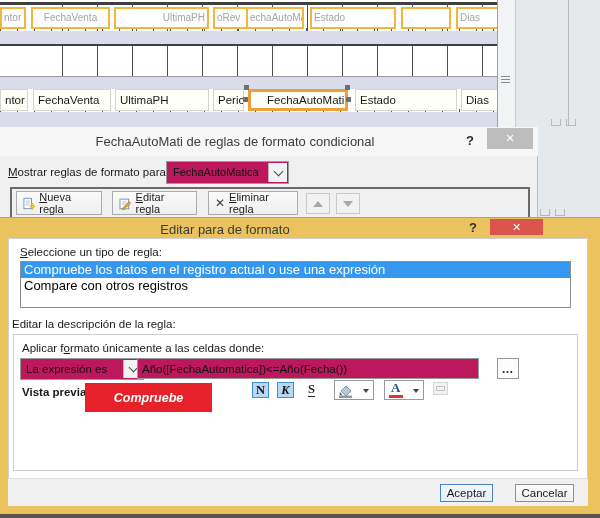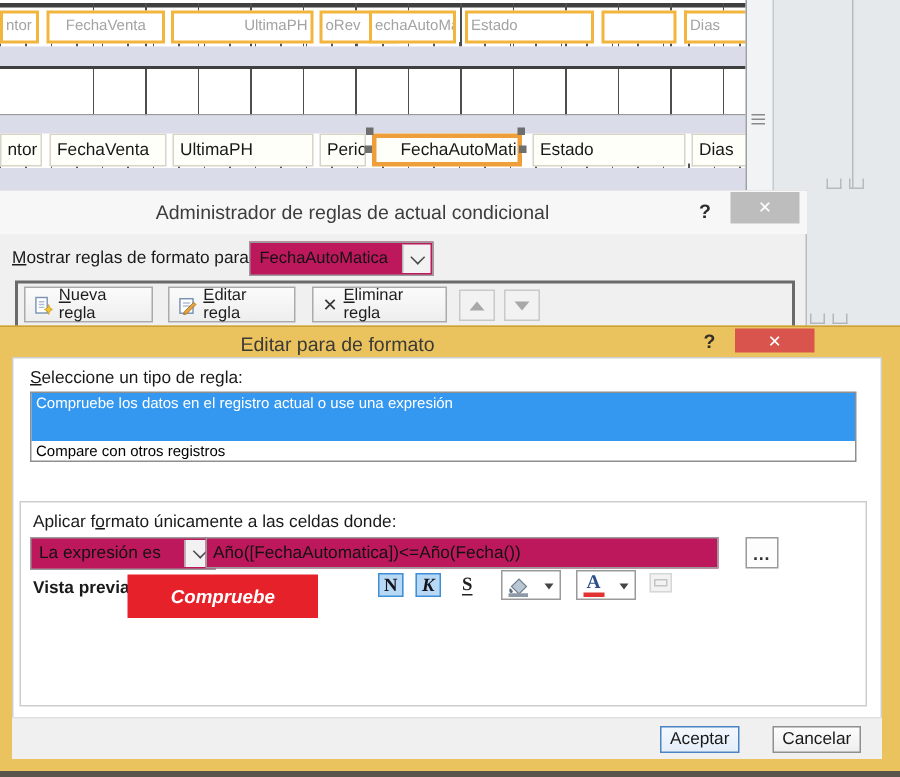--- a/index.html
+++ b/index.html
@@ -41,21 +41,21 @@
 
   
   #edit-frame { left:-8px; top:217px; width:608px; height:297px; background:#ebc35e; border-top:1px solid #c9a23a; }
   #edit-title { left:0px; top:222px; width:450px; text-align:center; font-size:13px; color:#3c3a35; }
   #edit-help { left:469px; top:220px; font-size:13px; font-weight:bold; color:#332f28; }
   #edit-close { left:490px; top:219px; width:53px; height:16px; background:#d9544d; color:#fff; font-size:11px; font-weight:bold; }
   #edit-content { left:8px; top:238px; width:580px; height:240px; background:#fff; border:1px solid #d0d0d0; border-bottom:none; }
   #edit-footer { left:8px; top:478px; width:580px; height:28px; background:#f0f0f0; border-top:1px solid #e0e0e0; }
   .dlg-label { font-size:11.5px; color:#1a1a1a; }
   #rule-listbox { left:20px; top:261px; width:551px; height:47px; background:#fff; border:1px solid #8f8f8f; }
-  .rule-item { height:32px; font-size:10px; line-height:16px; padding-left:3px; white-space:nowrap; overflow:hidden; }
+  .rule-item { height:16px; font-size:13px; line-height:16px; padding-left:3px; white-space:nowrap; overflow:hidden; }
   .rule-item.sel { background:#3498f0; color:#fff; }
   #rule-groupbox { left:13px; top:334px; width:565px; height:137px; border:1px solid #cdcdcd; }
   .field-border { background:#be185d; border:1px solid #9a9a9a; font-size:11.5px; color:#111; }
   .fmt-toggle { position:absolute; top:382px; width:17px; height:16px; background:#b8d9f6; border:1px solid #3f8ed6; font-family:"Liberation Serif","DejaVu Serif",serif; font-size:12.5px; color:#14141c; }
   .dd-arrow { width:0; height:0; border-left:3.5px solid transparent; border-right:3.5px solid transparent; border-top:4.5px solid #444; }
   .office-btn { position:absolute; top:484px; height:18px; font-size:11.5px; color:#1a1a1a; text-align:center; line-height:16px; }
 </style>
 </head>
 <body>
 
@@ -107,21 +107,21 @@
   <div class="abs" style="left:566px;top:119px;width:10px;height:7px;border:1px solid #b6bbbf;border-top:none;"></div>
   <div class="abs" style="left:540px;top:209px;width:10px;height:7px;border:1px solid #b4b8bc;border-top:none;"></div>
   <div class="abs" style="left:555px;top:209px;width:10px;height:7px;border:1px solid #b4b8bc;border-top:none;"></div>
 
   <div class="abs" style="left:0;top:514px;width:600px;height:4px;background:#59554c;"></div>
 </div>
 
 <div class="layer">
   <div class="abs" id="mgr-body"></div>
   <div class="abs" id="mgr-titlebar"></div>
-  <div class="abs" id="mgr-title">Administrador de reglas de actual condicional</div>
+  <div class="abs" id="mgr-title">FechaAutoMati de reglas de formato condicional</div>
   <div class="abs" id="mgr-help">?</div>
   <div class="abs center-flex" id="mgr-close">✕</div>
 
   <div class="abs dlg-label" style="left:8px;top:166px;"><span class="accel">M</span><span>ostrar reglas de formato para:</span></div>
 
   <div class="abs field-border" style="left:166px;top:161px;width:123px;height:23px;line-height:21px;padding-left:6px;font-size:11px;">
     <span>FechaAutoMatica</span>
     <span class="combo-arrow center-flex">
         <span class="chev" style="margin-top:-3px;"></span>
       </span>
@@ -168,20 +168,21 @@
   <div class="abs" id="edit-content"></div>
   <div class="abs" id="edit-footer"></div>
 
   <div class="abs dlg-label" style="left:20px;top:246px;"><span class="accel">S</span><span>eleccione un tipo de regla:</span></div>
 
   <div class="abs" id="rule-listbox">
     <div class="rule-item sel">Compruebe los datos en el registro actual o use una expresión</div>
     <div class="rule-item">Compare con otros registros</div>
   </div>
 
+  <div class="abs dlg-label" style="left:12px;top:318px;">Editar la descripción de la regla:</div>
 
   <div class="abs" id="rule-groupbox"></div>
 
   <div class="abs dlg-label" style="left:22px;top:342px;font-weight:normal;"><span>Aplicar f</span><span class="accel">o</span><span>rmato únicamente a las celdas donde:</span></div>
 
   <div class="abs field-border" style="left:20px;top:358px;width:124px;height:22px;line-height:20px;padding-left:5px;">
     <span>La expresión es</span>
     <span class="combo-arrow center-flex">
         <span class="chev" style="margin-top:-3px;"></span>
       </span>

